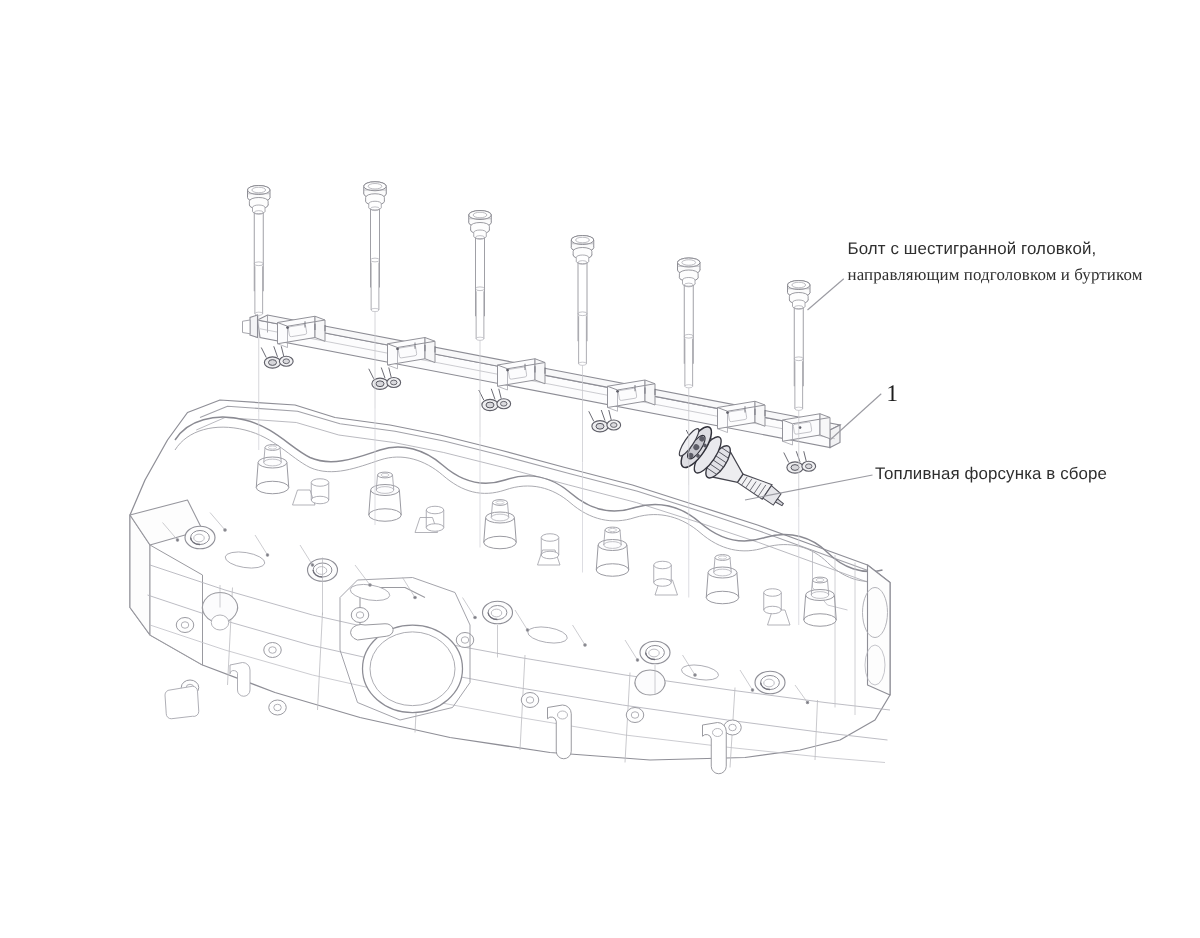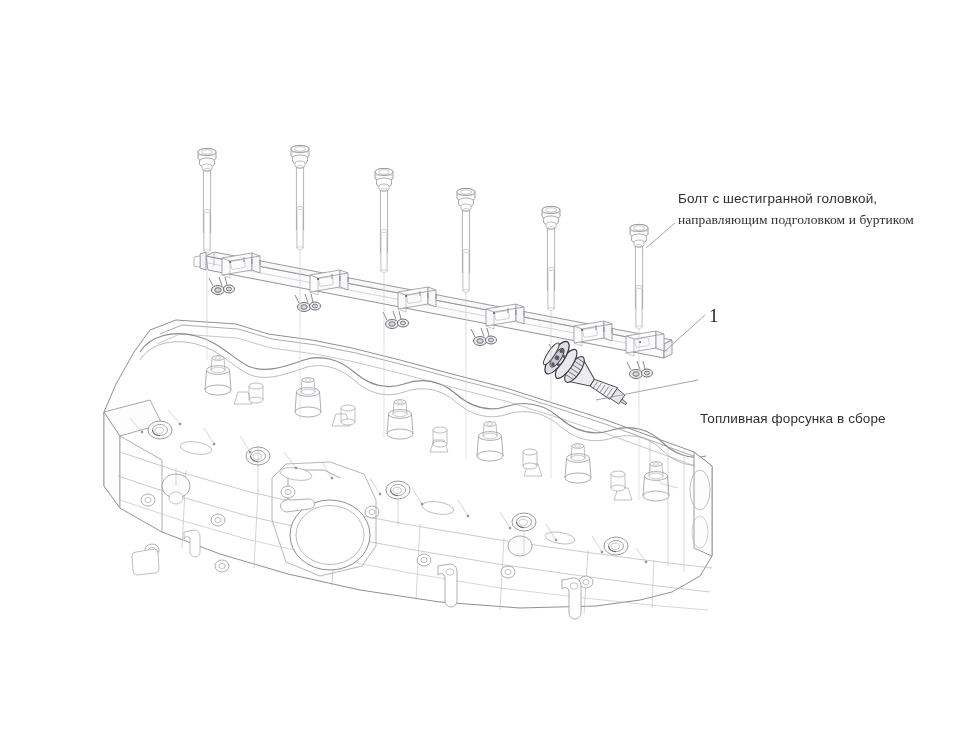--- a/index.html
+++ b/index.html
@@ -41,21 +41,20 @@
     left: 678px;
     top: 188px;
   }
   #label-bolt .line2 {
     display: block;
     font-family: Liberation Serif, serif;
   }
   #label-injector {
     left: 700px;
     top: 368px;
-    margin-top: 40px;
   }
   #label-index-1 {
     position: absolute;
     left: 709px;
     top: 305px;
     font-family: "Liberation Serif", "DejaVu Serif", serif;
     font-size: 19px;
     color: #1d1d1d;
   }
 </style>

